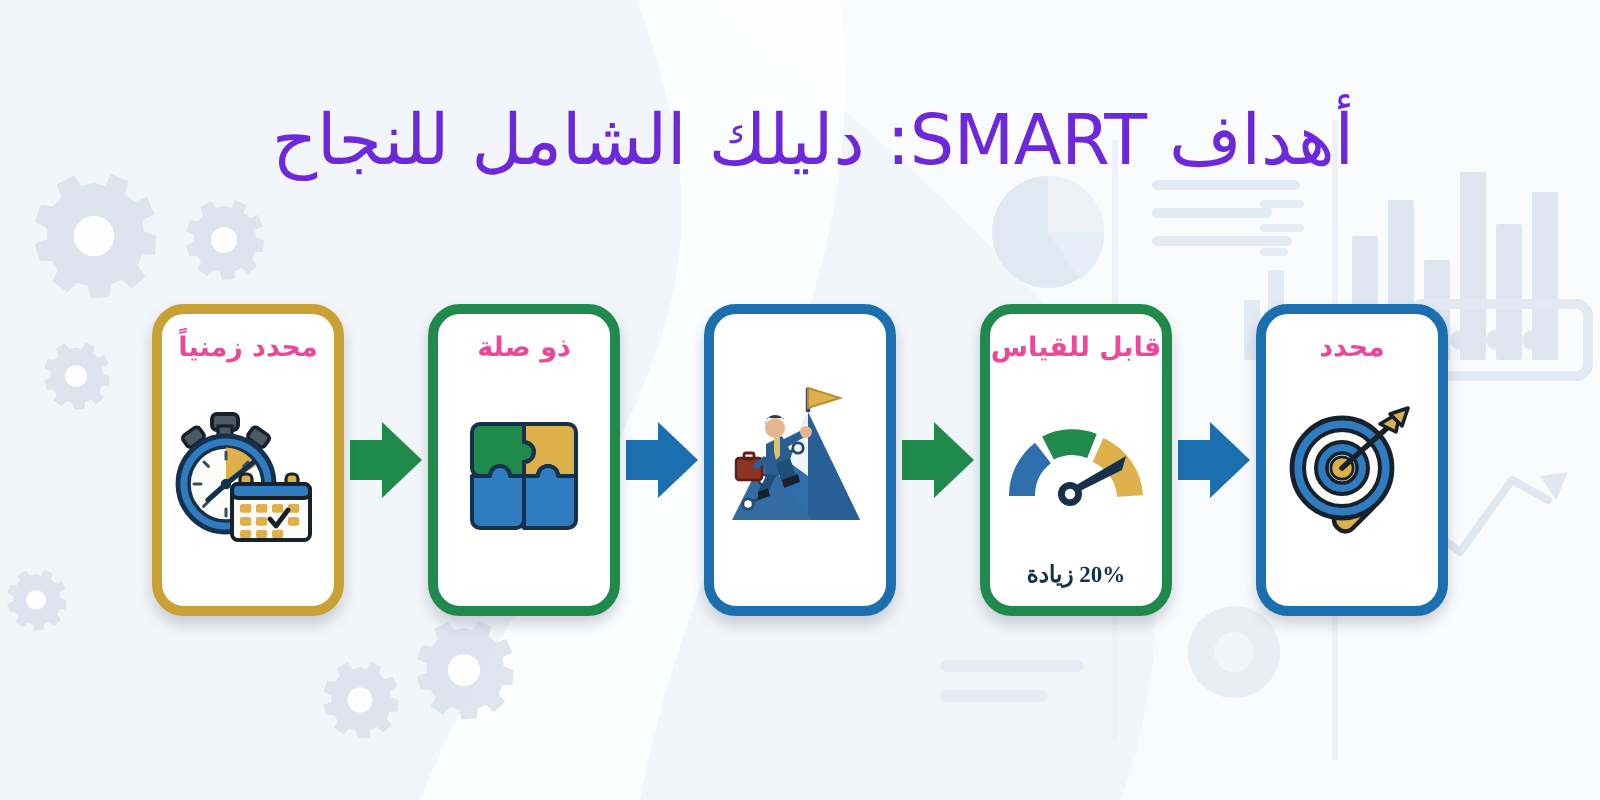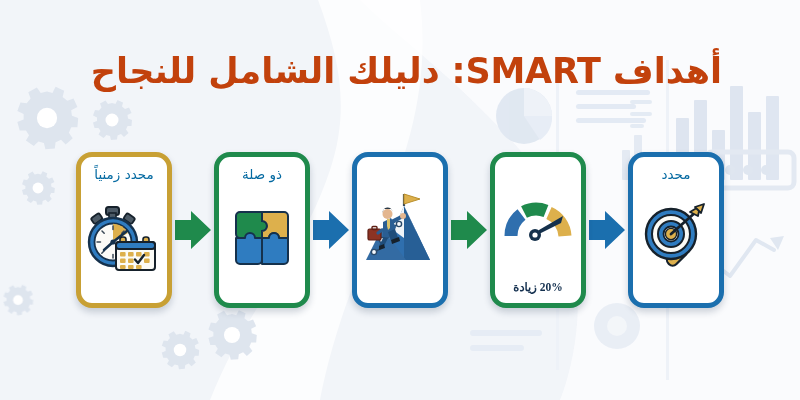--- a/index.html
+++ b/index.html
@@ -15,22 +15,22 @@
   #bg svg{display:block;width:800px;height:400px;}
 
   
   #title-bar{
     position:absolute;left:0;right:0;top:26px;z-index:5;
     text-align:center;
   }
   #page-title{
     display:inline-block;
     font-size:35px;line-height:1.28;
-    font-weight:bold;
-    color:#c2410c;
+    font-weight:normal;
+    color:#6d28d9;
     letter-spacing:-0.2px;
     direction:rtl;
     white-space:nowrap;
     font-family:"DejaVu Sans","Liberation Sans",sans-serif;
     margin-left:13px;
   }
 
   
   #flow{
     position:absolute;z-index:4;
@@ -56,22 +56,22 @@
     align-items:center;
     flex:0 0 auto;
   }
   .card.blue{border-color:#1b6fae;}
   .card.green{border-color:#1f8a4c;}
   .card.gold{border-color:#c8a034;}
 
   .card-label{
     margin-top:9px;
     font-size:13.5px;
-    font-weight:normal;
-    color:#0369a1;
+    font-weight:bold;
+    color:#ec4899;
     direction:rtl;
     white-space:nowrap;
     font-family:"DejaVu Sans","Liberation Sans",sans-serif;
   }
   .card-icon{
     flex:1 1 auto;
     display:flex;align-items:center;justify-content:center;
     width:100%;
   }
   .card-icon svg{display:block;}
@@ -334,20 +334,21 @@
     <div class="card-sub"></div>
   </div>
 
   <div class="arrow">
     <svg width="40" height="46" viewBox="0 0 40 46" xmlns="http://www.w3.org/2000/svg">
       <polygon points="2,13 18,13 18,4 38,23 18,42 18,33 2,33" fill="#1f8a4c"></polygon>
     </svg>
   </div>
 
   <div class="card green">
+    <div class="card-label">قابل للقياس</div>
     <div class="card-icon">
       <svg width="74" height="46" viewBox="0 0 74 46" xmlns="http://www.w3.org/2000/svg">
 
         <g fill="none" stroke-width="13">
           <path d="M10,40 A27,27 0 0,1 20.5,18.5" stroke="#2f6fae"></path>
           <path d="M23,16 A27,27 0 0,1 45,15" stroke="#1f8a4c"></path>
           <path d="M48,17 A27,27 0 0,1 64,40" stroke="#ddb04c"></path>
         </g>
 
         <polygon points="34,40 38,34 62,20 60,27" fill="#15314c"></polygon>

